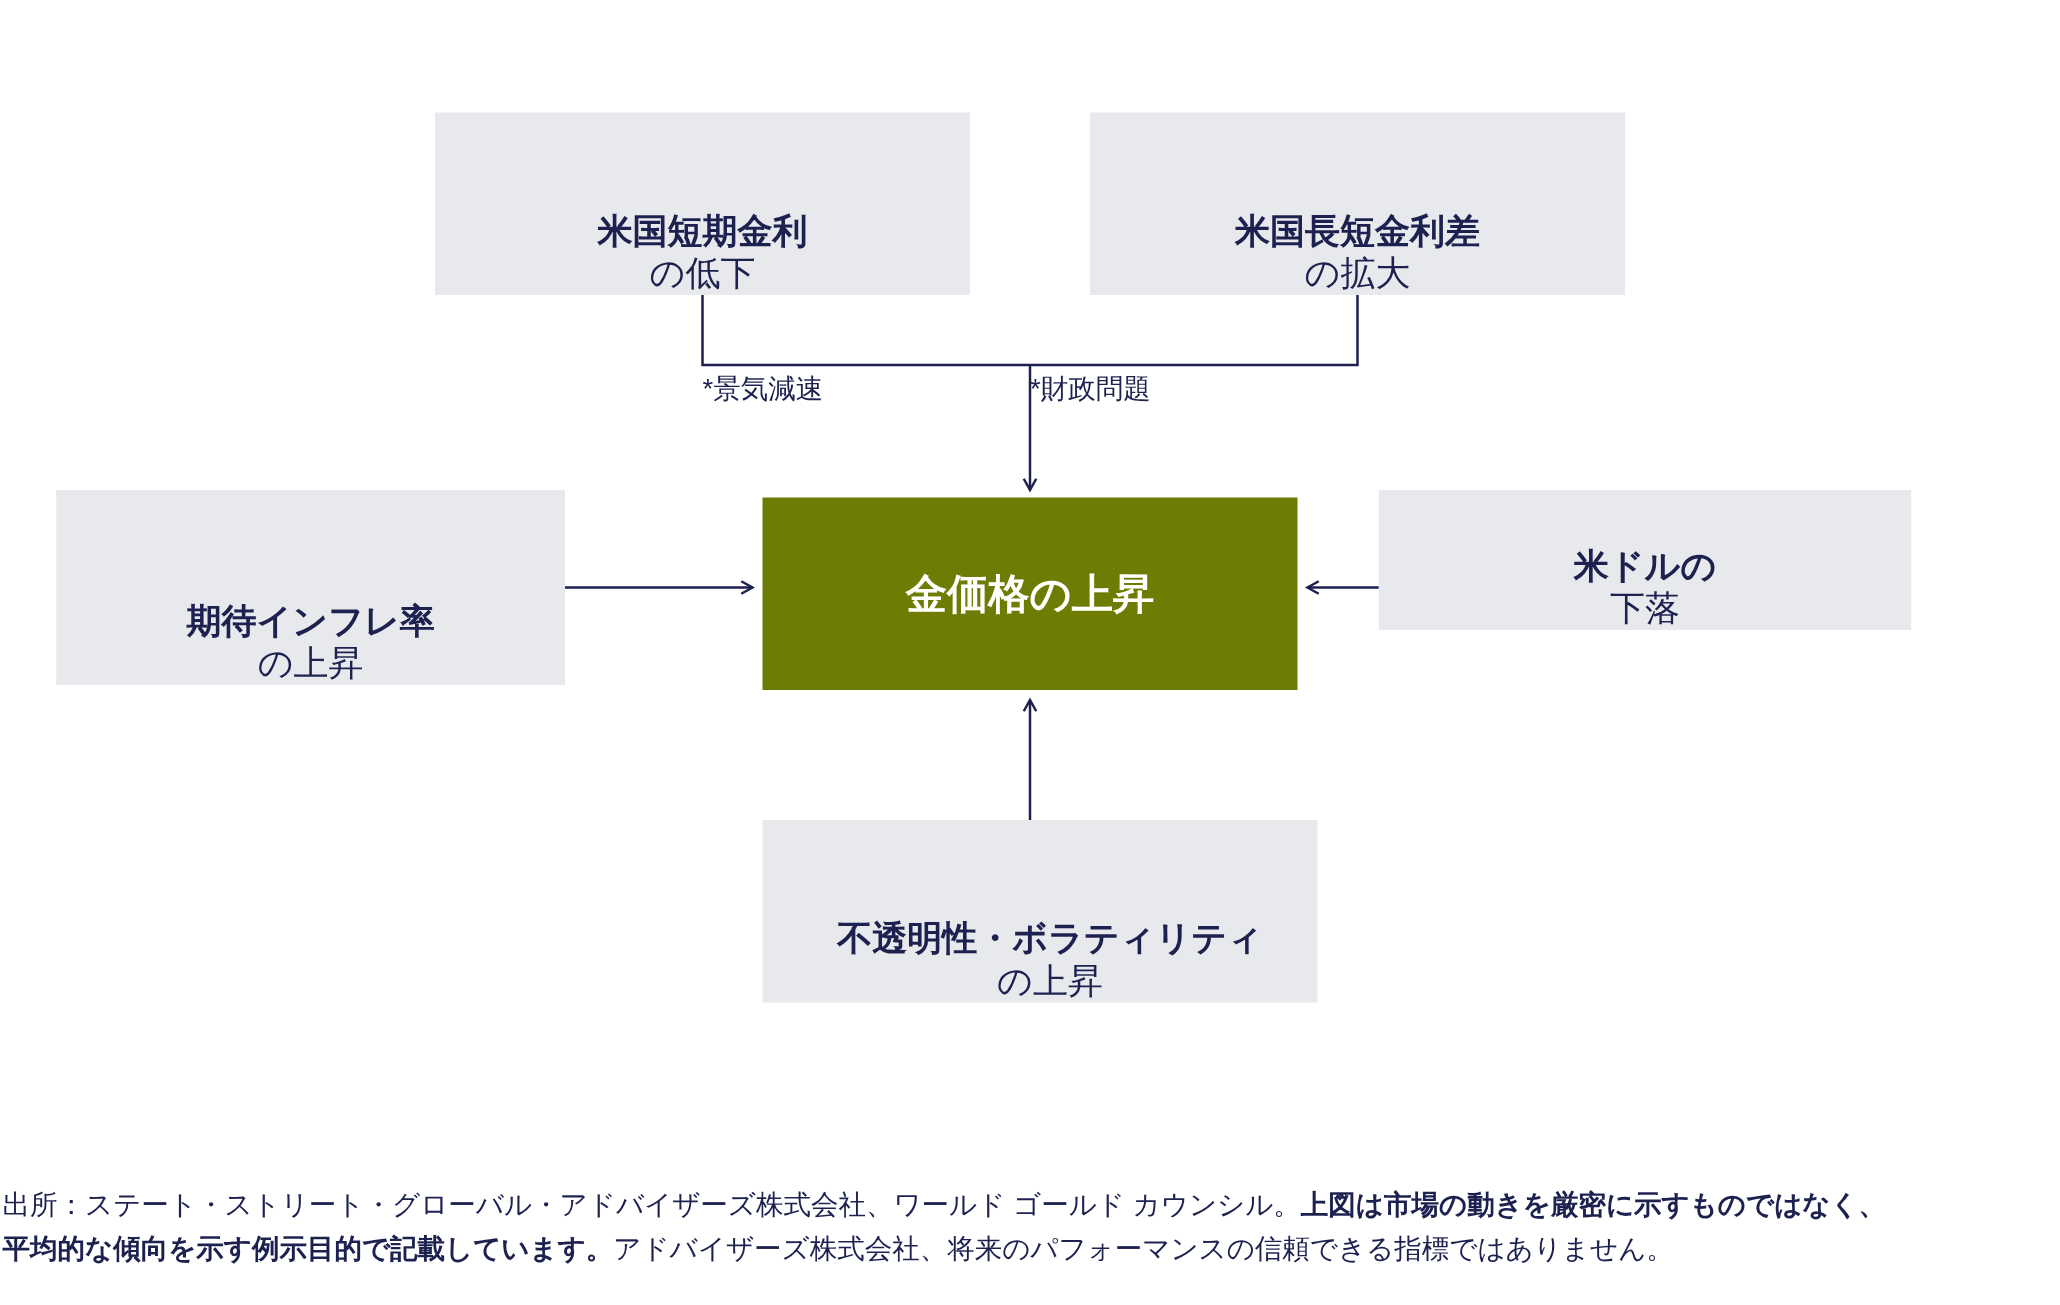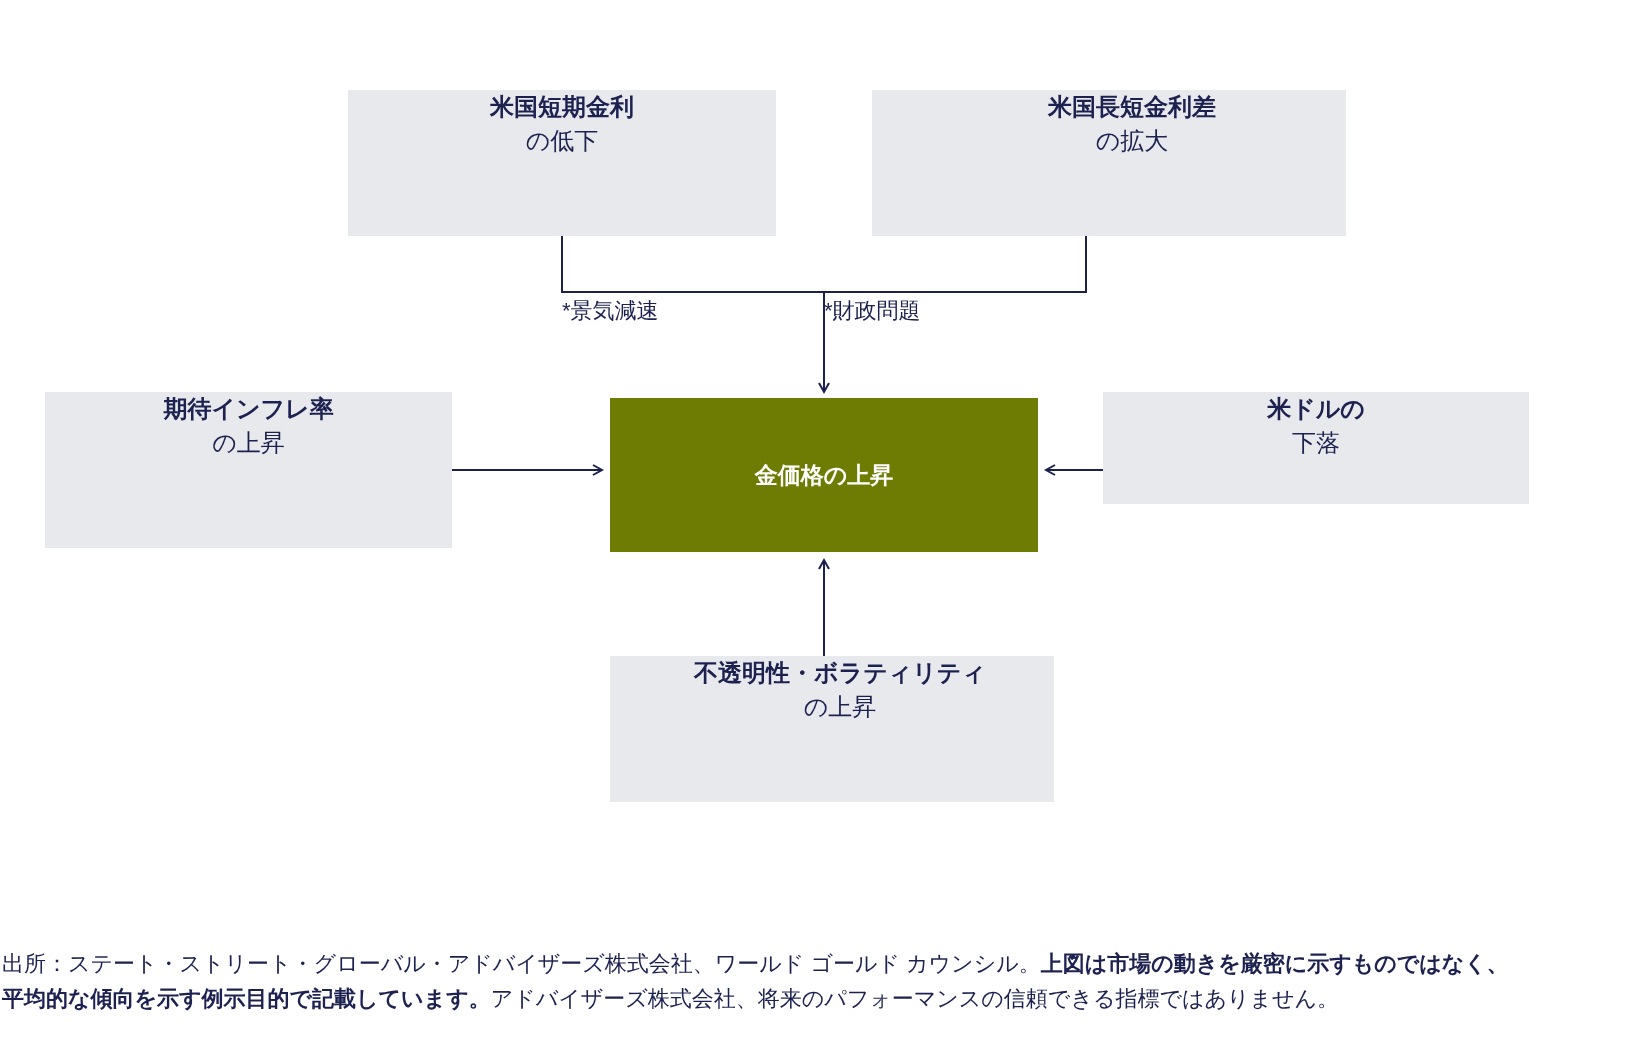--- a/index.html
+++ b/index.html
@@ -8,28 +8,28 @@
     --box-gray:#e8e9ec;
   }
   html,body{margin:0;padding:0;background:#ffffff;}
   .canvas{
     position:relative;width:1648px;height:1044px;background:#ffffff;overflow:hidden;
     font-family:"Liberation Sans","DejaVu Sans",sans-serif;color:var(--navy);
   }
   svg.connectors{position:absolute;left:0;top:0;pointer-events:none;}
   .node{
     position:absolute;background:var(--box-gray);
-    display:flex;flex-direction:column;align-items:center;justify-content:flex-start;
-    text-align:center;font-size:24px;line-height:34px;color:var(--navy);
+    display:flex;flex-direction:column;align-items:center;justify-content:flex-end;
+    text-align:center;font-size:28px;line-height:34px;color:var(--navy);
   }
   .node .title{font-weight:bold;}
   .node-center{
     position:absolute;background:var(--olive);
     display:flex;align-items:center;justify-content:center;
-    color:#ffffff;font-weight:bold;font-size:23px;text-align:right;
+    color:#ffffff;font-weight:bold;font-size:33px;text-align:right;
   }
   .annotation{position:absolute;font-size:22px;color:var(--navy);}
   .footer{
     position:absolute;left:2px;top:924px;width:1600px;
     font-size:22px;line-height:35px;color:var(--navy);
   }
   .footer .bold{font-weight:bold;}
 </style>
 </head>
 <body>
@@ -47,21 +47,21 @@
     <path d="M452 470 H602" fill="none" style="stroke:var(--navy)" stroke-width="2" marker-end="url(#arrow)"></path>
     <path d="M1173 470 H1046" fill="none" style="stroke:var(--navy)" stroke-width="2" marker-end="url(#arrow)"></path>
     <path d="M824 656 V560" fill="none" style="stroke:var(--navy)" stroke-width="2" marker-end="url(#arrow)"></path>
   </svg>
 
   <div class="node" style="left:348px;top:90px;width:428px;height:146px;">
     <span class="title">米国短期金利</span>
     <span class="subtitle">の低下</span>
   </div>
 
-  <div class="node" style="left:872px;top:90px;width:428px;height:146px;padding-left:46px;">
+  <div class="node" style="left:872px;top:90px;width:428px;height:146px;">
     <span class="title">米国長短金利差</span>
     <span class="subtitle">の拡大</span>
   </div>
 
   <div class="annotation" style="left:562px;top:296px;width:262px;">*景気減速</div>
   <div class="annotation" style="left:824px;top:296px;width:262px;">*財政問題</div>
 
   <div class="node" style="left:45px;top:392px;width:407px;height:156px;">
     <span class="title">期待インフレ率</span>
     <span class="subtitle">の上昇</span>

